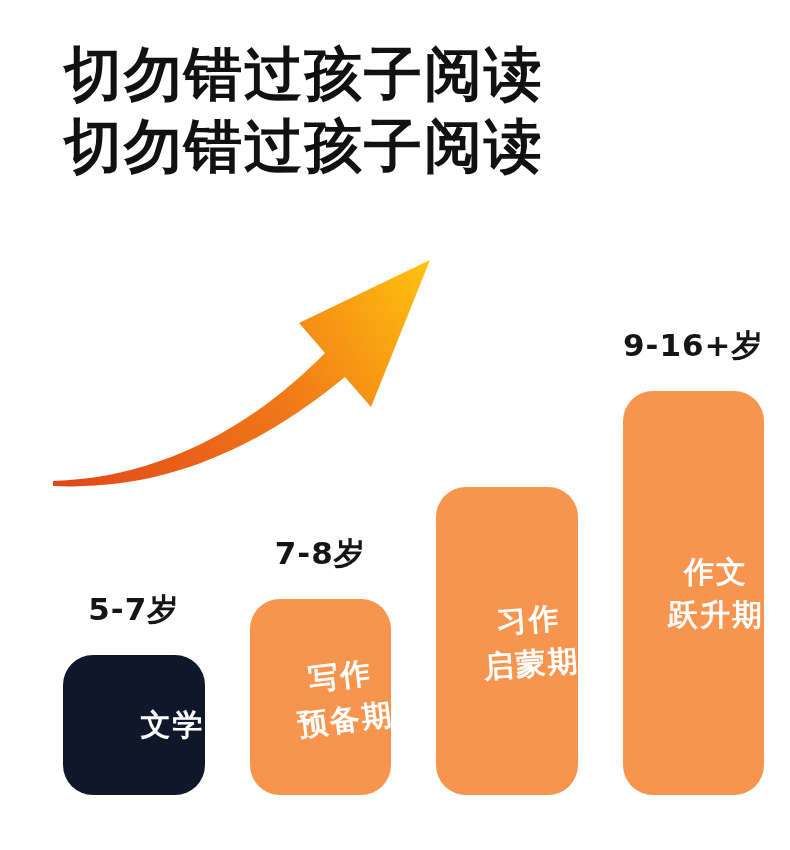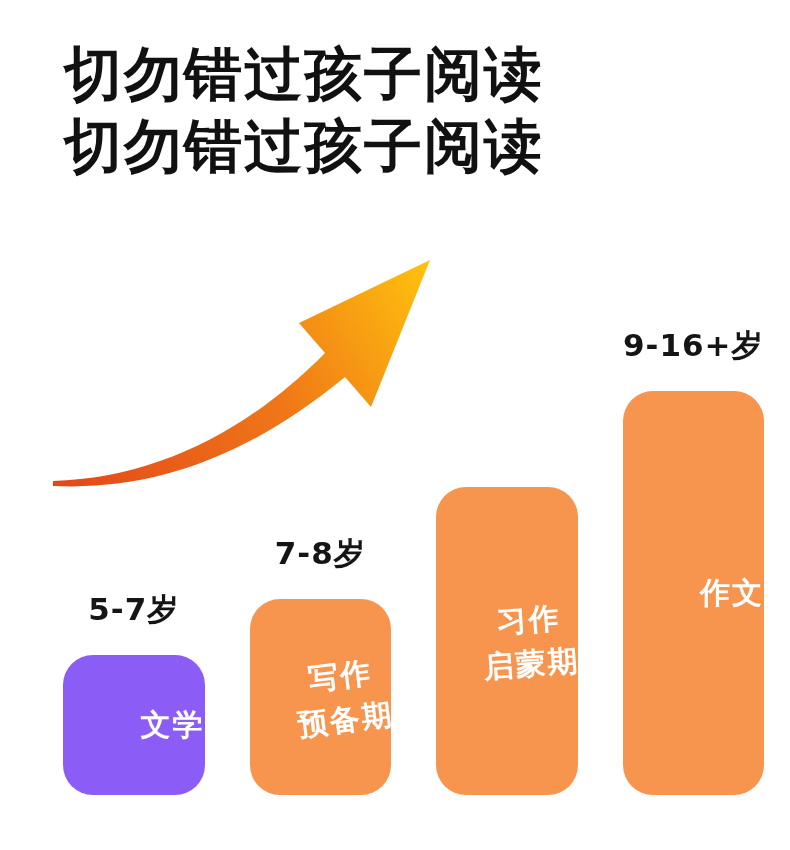--- a/index.html
+++ b/index.html
@@ -111,21 +111,21 @@
                L 277 105
                C 200 183, 108 230, 5 233
                Z" fill="url(#arrowGrad)"></path>
     </svg>
   </div>
 
   <div class="bars">
 
     <div class="bar-col">
       <div class="age-label">5-7岁</div>
-      <div class="bar" style="height: 140px; background-color: #8b5cf6;">
+      <div class="bar" style="height: 140px; background-color: #0f172a;">
         <div class="stage-label">
           <span>文学</span>
         </div>
       </div>
     </div>
 
     <div class="bar-col">
       <div class="age-label">7-8岁</div>
       <div class="bar" style="height: 196px; background-color: rgb(247, 149, 79);">
         <div class="stage-label">
@@ -142,18 +142,19 @@
           <span>启蒙期</span>
         </div>
       </div>
     </div>
 
     <div class="bar-col">
       <div class="age-label">9-16+岁</div>
       <div class="bar" style="height: 404px; background-color: rgb(247, 149, 79);">
         <div class="stage-label">
           <span>作文</span>
+          <span>跃升期</span>
         </div>
       </div>
     </div>
 
   </div>
 </div>
 
 </body></html>

